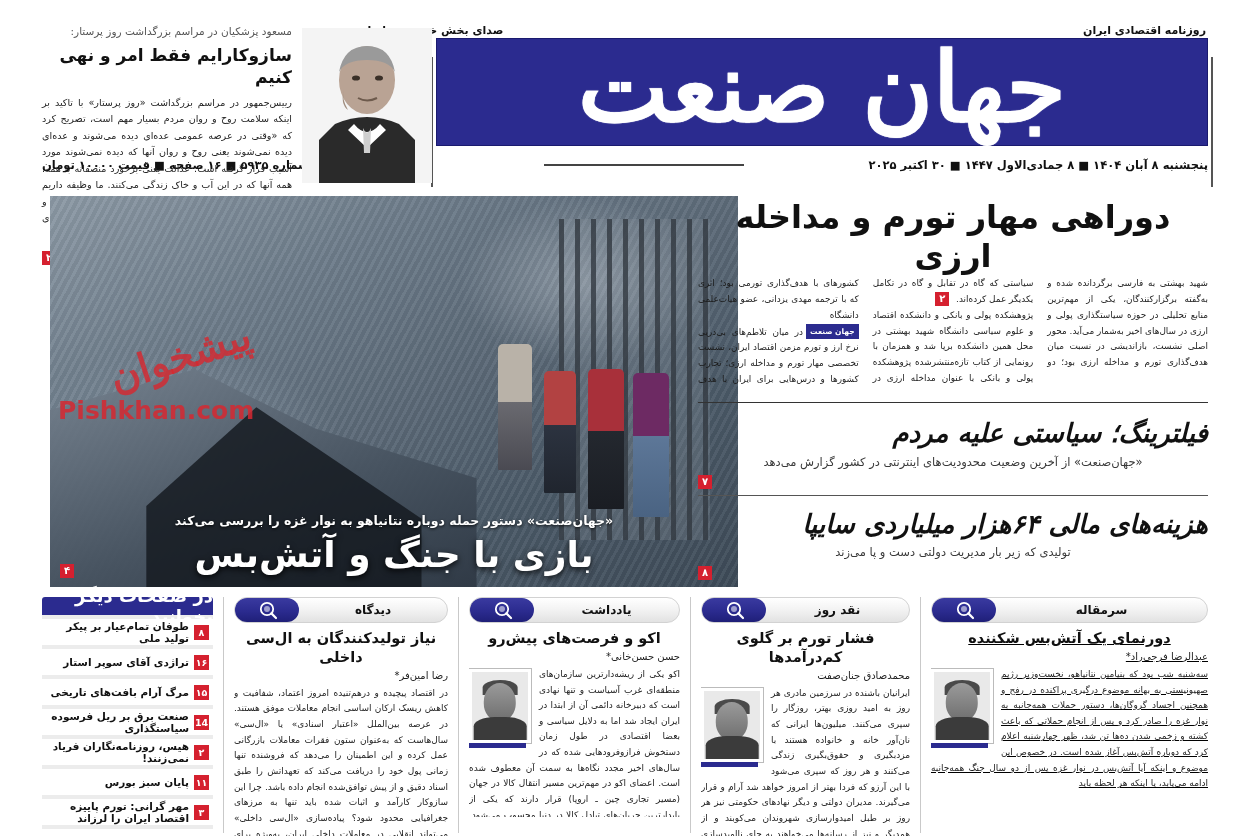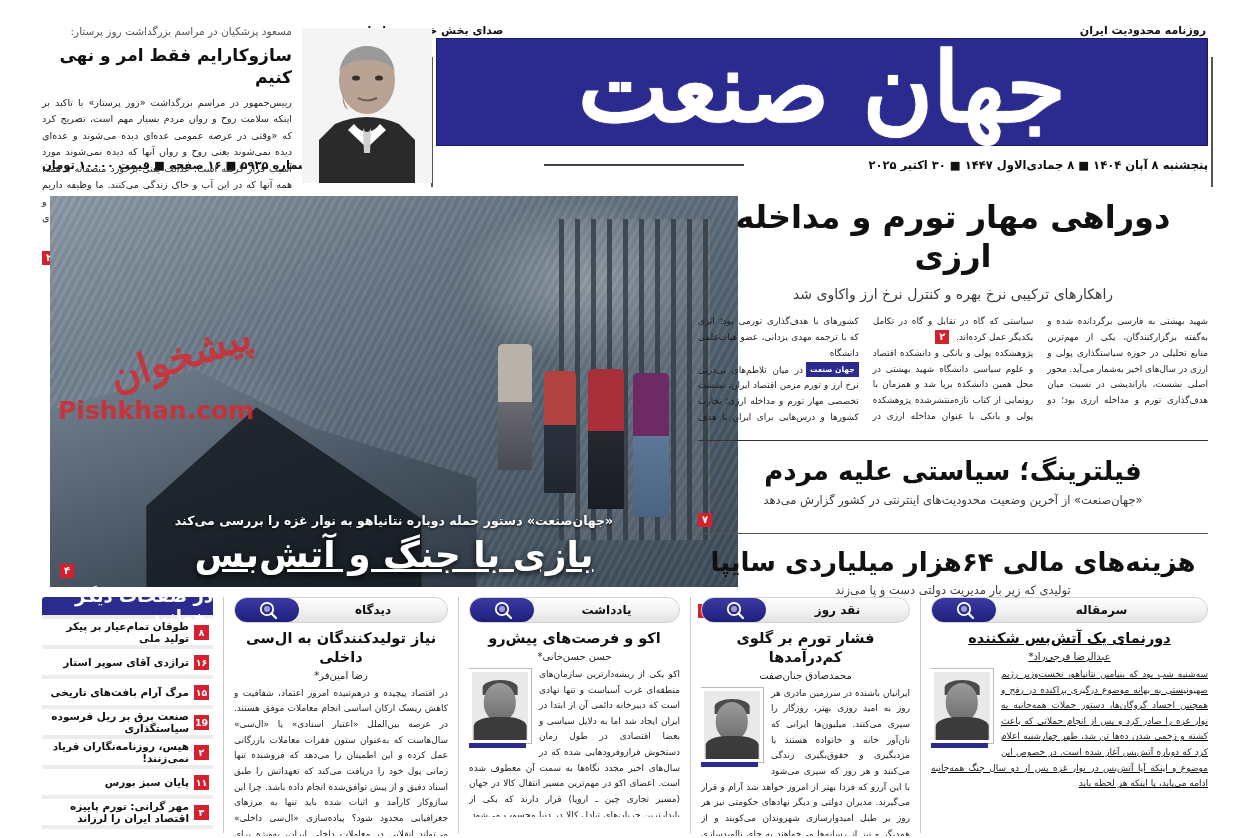--- a/index.html
+++ b/index.html
@@ -166,21 +166,20 @@
   }
   .photo-overlay .kicker {
     color: #fff; font-size: 12.5px; font-weight: bold;
     text-shadow: 0 1px 3px rgba(0,0,0,.85);
     margin-bottom: 6px;
   }
   .photo-overlay .hl {
     color: #fff; font-size: 36px; font-weight: bold;
     text-shadow: 0 2px 6px rgba(0,0,0,.9);
     line-height: 1.15;
-    text-decoration: underline;
   }
   .photo-overlay .chip-wrap {
     position: absolute; left: 10px; bottom: 8px;
   }
 
   
   .right-col {
     position: absolute;
     top: 196px; right: 42px; width: 510px; height: 391px;
   }
@@ -204,21 +203,21 @@
     display: inline-block; background: #2b2b8f; color: #fff;
     font-size: 7.5px; font-weight: bold;
     padding: 1px 4px; margin-left: 3px;
     vertical-align: 1px;
   }
   .hr-blk { height: 1px; background: #333; margin: 8px 0 0; }
   .hr-thin { height: 1px; background: #555; margin: 0; }
 
   .sec-hl {
     font-size: 26px; font-weight: bold; color: #111;
-    text-align: center; line-height: 1.25;
+    line-height: 1.25; font-style: italic;
   }
   .sec-sub {
     font-size: 11.5px; color: #3a3a3a;
     text-align: center; margin-top: 5px;
   }
   .sec-chip { margin-top: 3px; }
 
   
   .bottom {
     position: absolute;
@@ -260,21 +259,21 @@
     border-radius: 0 13px 13px 0;
     display: flex; align-items: center; justify-content: center;
   }
   .cap .cap-badge svg { display: block; }
 
   .bhl {
     font-size: 14.5px; font-weight: bold; color: #111;
     text-align: center; line-height: 1.3; margin-bottom: 3px;
   }
   .byline {
-    font-size: 10px; color: #222; text-align: center; margin-bottom: 5px;
+    font-size: 10px; color: #222; text-align: right; margin-bottom: 5px;
   }
   .btext {
     font-size: 9px; line-height: 1.74; color: #1c1c1c;
     text-align: justify;
     overflow: hidden;
   }
   .author-photo {
     float: left;
     width: 62px; height: 74px;
     margin: 2px 8px 4px 0;
@@ -334,21 +333,21 @@
     display: flex; align-items: center; justify-content: center;
     flex: 0 0 auto;
   }
 </style>
 </head>
 <body>
 
 <div class="page">
 
   <div class="masthead">
-    <div class="mast-tag right">روزنامه محدودیت ایران</div>
+    <div class="mast-tag right">روزنامه اقتصادی ایران</div>
     <div class="mast-tag left">صدای بخش خصوصی ایران</div>
 
     <div class="logo-box">
       <div class="logo-frame-l"></div>
       <div class="logo-frame-r"></div>
       <div class="logo-text">جهان صنعت</div>
     </div>
 
     <div class="dateline">
       <div>پنجشنبه ۸ آبان ۱۴۰۴ ■ ۸ جمادی‌الاول ۱۴۴۷ ■ ۳۰ اکتبر ۲۰۲۵</div>
@@ -404,21 +403,20 @@
       <div class="hl">بازی با جنگ و آتش‌بس</div>
       <div class="chip-wrap">
         <span class="pagechip">۴</span>
       </div>
     </div>
   </div>
 
   <div class="right-col">
 
     <div class="main-hl">دوراهی مهار تورم و مداخله ارزی</div>
-    <div class="main-sub">راهکارهای ترکیبی نرخ بهره و کنترل نرخ ارز واکاوی شد</div>
 
     <div class="main-body">
       <p>
         <span>شهید بهشتی به فارسی برگردانده شده و به‌گفته برگزارکنندگان، یکی از مهم‌ترین منابع تحلیلی در حوزه سیاستگذاری پولی و ارزی در سال‌های اخیر به‌شمار می‌آید. محور اصلی نشست، بازاندیشی در نسبت میان هدف‌گذاری تورم و مداخله ارزی بود؛ دو سیاستی که گاه در تقابل و گاه در تکامل یکدیگر عمل کرده‌اند.</span>
         <span class="pagechip" style="margin-right:4px;">۲</span>
       </p>
       <p>پژوهشکده پولی و بانکی و دانشکده اقتصاد و علوم سیاسی دانشگاه شهید بهشتی در محل همین دانشکده برپا شد و همزمان با رونمایی از کتاب تازه‌منتشرشده پژوهشکده پولی و بانکی با عنوان مداخله ارزی در کشورهای با هدف‌گذاری تورمی بود؛ اثری که با ترجمه مهدی یزدانی، عضو هیات‌علمی دانشگاه</p>
       <p>
         <span class="brandmark">جهان صنعت</span><span>در میان تلاطم‌های بی‌دریی نرخ ارز و تورم مزمن اقتصاد ایران، نشست تخصصی مهار تورم و مداخله ارزی؛ تجارب کشورها و درس‌هایی برای ایران با هدف بازخوانی تجربه جهانی و بررسی امکان انطباق آن با واقعیت‌های اقتصاد ملی برگزار شد. این نشست به همت هیات اندیشه‌ورز بانک مرکزی جمهوری اسلامی،</span>
       </p>
@@ -549,21 +547,21 @@
         </div>
 
         <div class="index-sep"></div>
         <div class="index-row">
           <span class="num">۱۵</span>
           <span class="ttl">مرگ آرام بافت‌های تاریخی</span>
         </div>
 
         <div class="index-sep"></div>
         <div class="index-row">
-          <span class="num">19</span>
+          <span class="num">14</span>
           <span class="ttl">صنعت برق بر ریل فرسوده سیاستگذاری</span>
         </div>
 
         <div class="index-sep"></div>
         <div class="index-row">
           <span class="num">۲</span>
           <span class="ttl">هیس، روزنامه‌نگاران فریاد نمی‌زنند!</span>
         </div>
 
         <div class="index-sep"></div>

